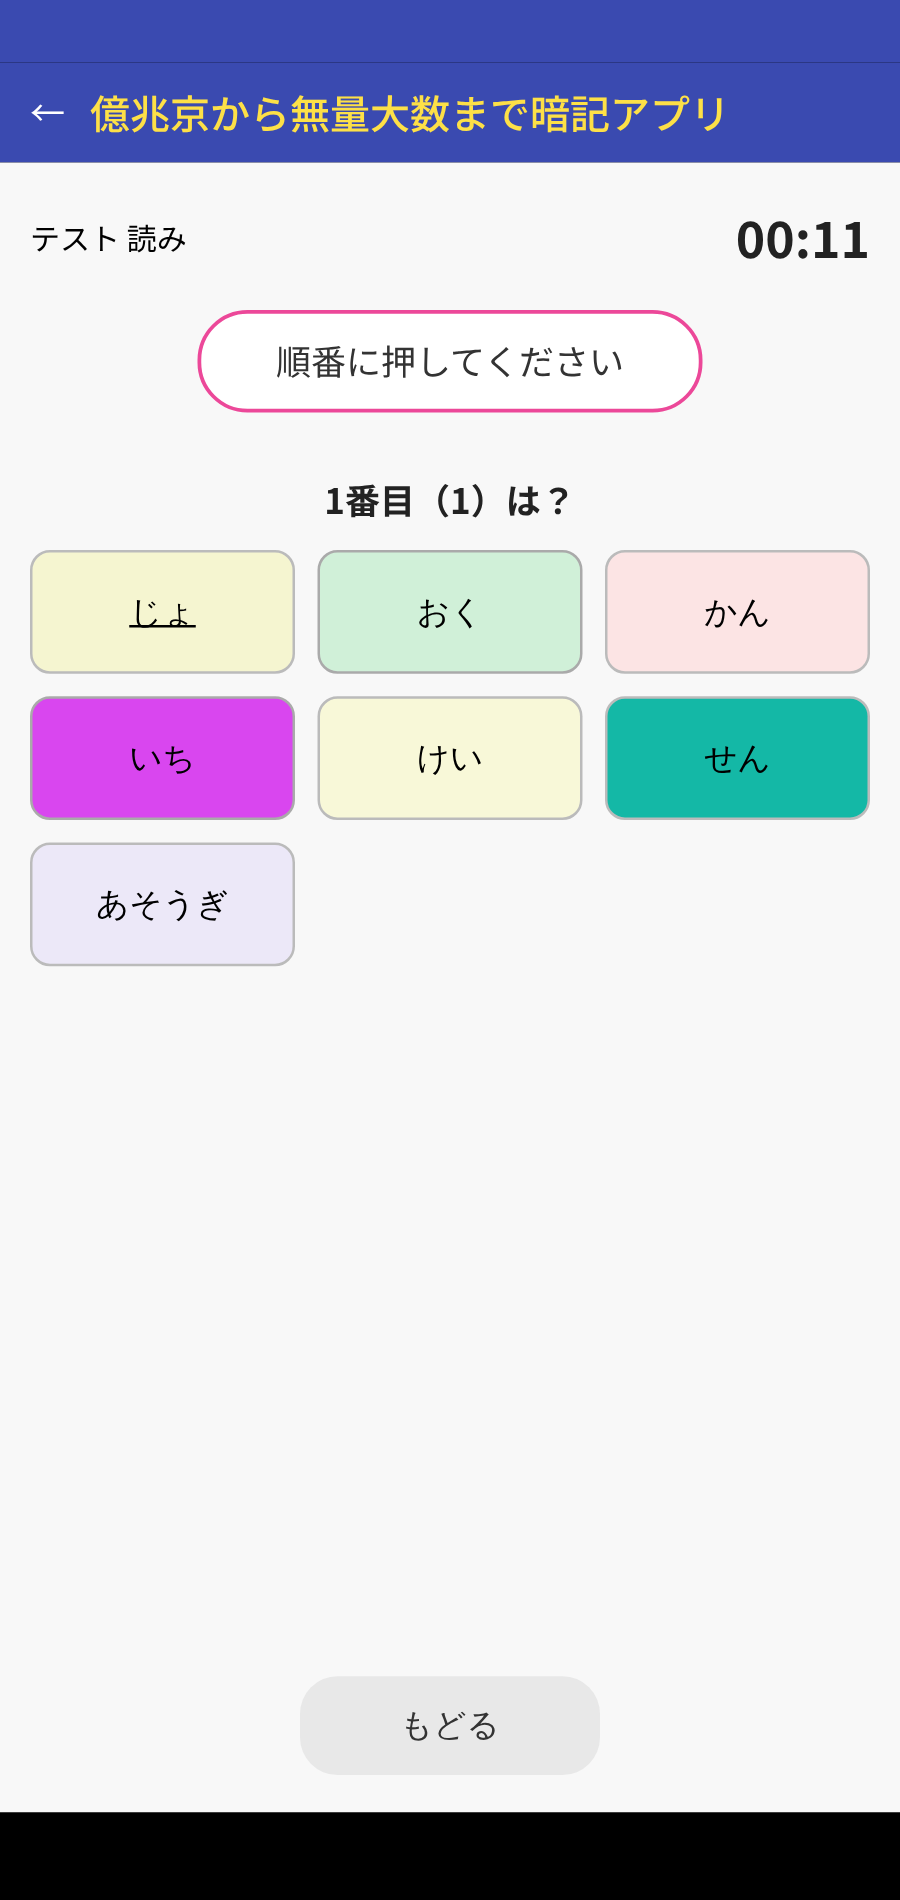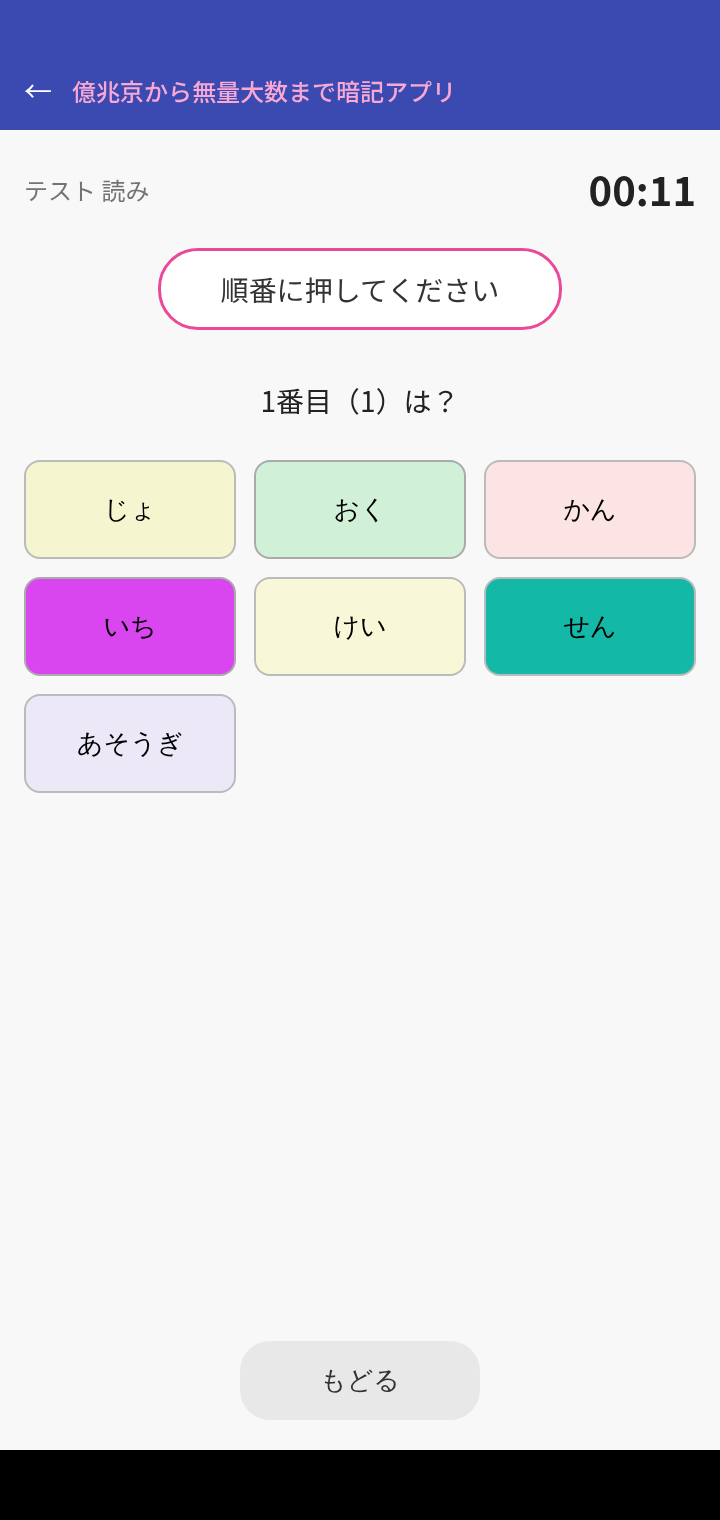--- a/index.html
+++ b/index.html
@@ -31,22 +31,22 @@
     }
 
     .back-arrow {
       color: white;
       font-size: 28px;
       cursor: pointer;
       flex-shrink: 0;
     }
 
     .app-title {
-      color: #f9a8d4;
-      font-size: 24px;
+      color: #fde047;
+      font-size: 32px;
       font-weight: 500;
     }
 
     
     .main-content {
       flex: 1;
       background: #f8f8f8;
       padding: 30px 24px;
       display: flex;
       flex-direction: column;
@@ -57,21 +57,21 @@
     .top-row {
       width: 100%;
       display: flex;
       justify-content: space-between;
       align-items: center;
       margin-bottom: 30px;
     }
 
     .test-label {
       font-size: 24px;
-      color: #737373;
+      color: #000000;
     }
 
     .timer {
       font-size: 40px;
       font-weight: bold;
       color: #222;
     }
 
     
     .instruction-bubble {
@@ -80,23 +80,23 @@
       padding: 18px 60px;
       font-size: 28px;
       color: #333;
       background: white;
       margin-bottom: 50px;
     }
 
     
     .question {
       font-size: 28px;
-      font-weight: normal;
+      font-weight: bold;
       color: #222;
-      margin-bottom: 40px;
+      margin-bottom: 20px;
       text-align: center;
     }
 
     
     .answer-grid {
       display: grid;
       grid-template-columns: repeat(3, 1fr);
       gap: 18px;
       width: 100%;
       max-width: 680px;
@@ -106,21 +106,21 @@
     .answer-btn {
       border-radius: 16px;
       border: 2px solid #bbb;
       padding: 30px 10px;
       font-size: 26px;
       cursor: pointer;
       text-align: center;
       background: white;
     }
 
-    .answer-btn.yellow  { background: #f5f5d0; border-color: #bbb; }
+    .answer-btn.yellow  { background: #f5f5d0; border-color: #bbb; text-decoration: underline; }
     .answer-btn.green   { background: #d0f0d8; border-color: #aaa; }
     .answer-btn.pink    { background: #fce4e4; border-color: #bbb; }
     .answer-btn.lavender{ background: #e8e8f8; border-color: #bbb; }
     .answer-btn.cyan    { background: #d946ef; border-color: #aaa; }
     .answer-btn.lightyellow { background: #f8f8d8; border-color: #bbb; }
     .answer-btn.mint    { background: #d0f0e0; border-color: #aaa; }
     .answer-btn.lightpink { background: #14b8a6; border-color: #bbb; }
     .answer-btn.lilac   { background: #ece8f8; border-color: #bbb; }
 
     

